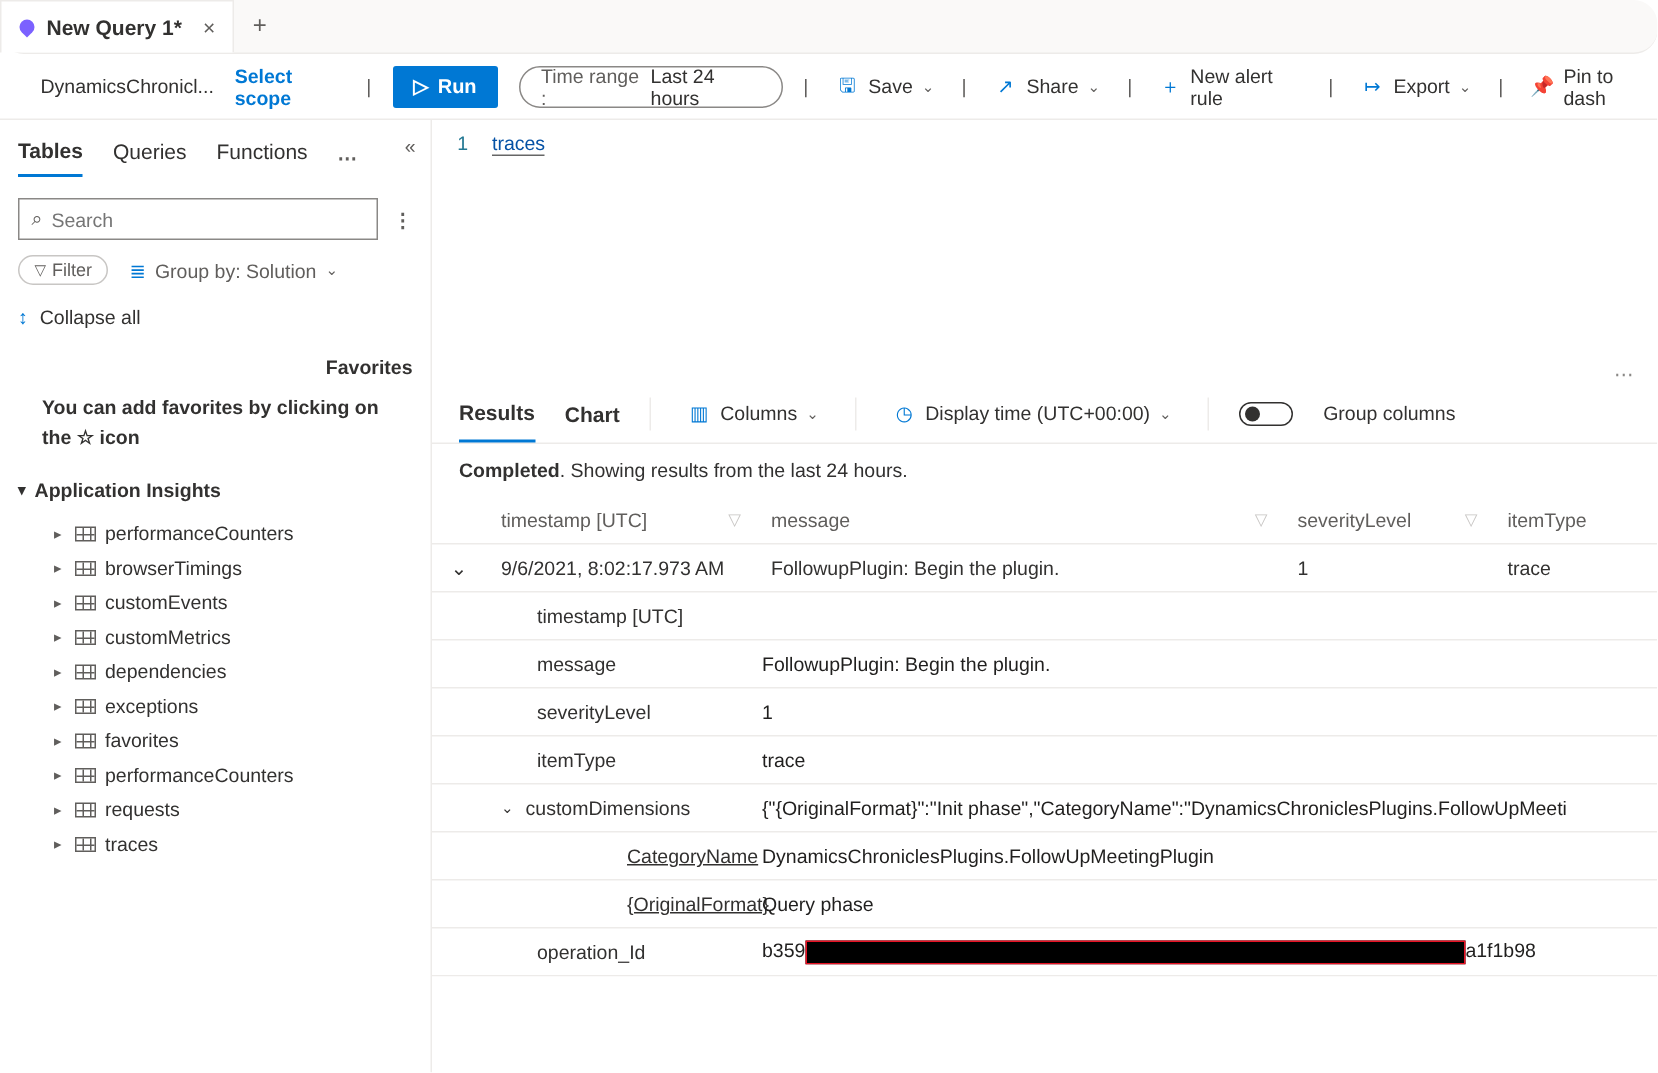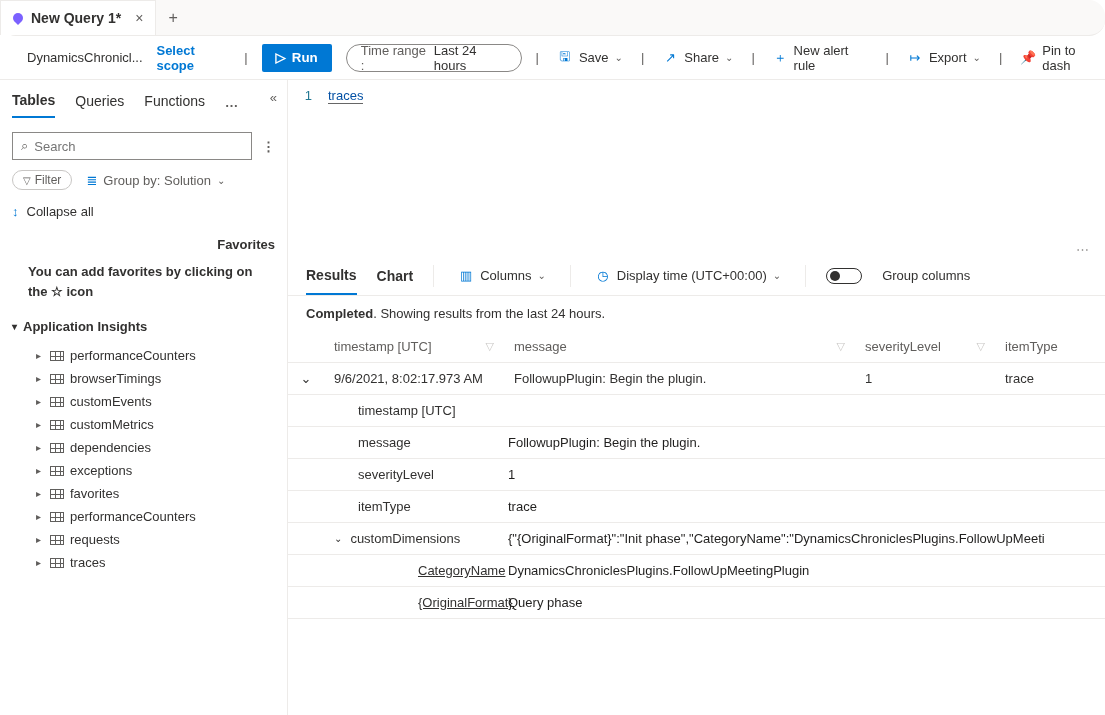--- a/index.html
+++ b/index.html
@@ -319,15 +319,19 @@
         <div class="dval">{"{OriginalFormat}":"Init phase","CategoryName":"DynamicsChroniclesPlugins.FollowUpMeeti</div>
       </div>
       <div class="drow sub">
           <div class="dhead">CategoryName</div>
           <div class="dval">DynamicsChroniclesPlugins.FollowUpMeetingPlugin</div>
         </div>
       <div class="drow sub">
           <div class="dhead">{OriginalFormat}</div>
           <div class="dval">Query phase</div>
         </div>
+      <div class="drow">
+        <div class="dhead">operation_Id</div>
+        <div class="dval"><span>b359</span><span class="redact" style="width:440px"></span><span>a1f1b98</span></div>
+      </div>
     </div>
   </div>
 </div>
 
 </body></html>

